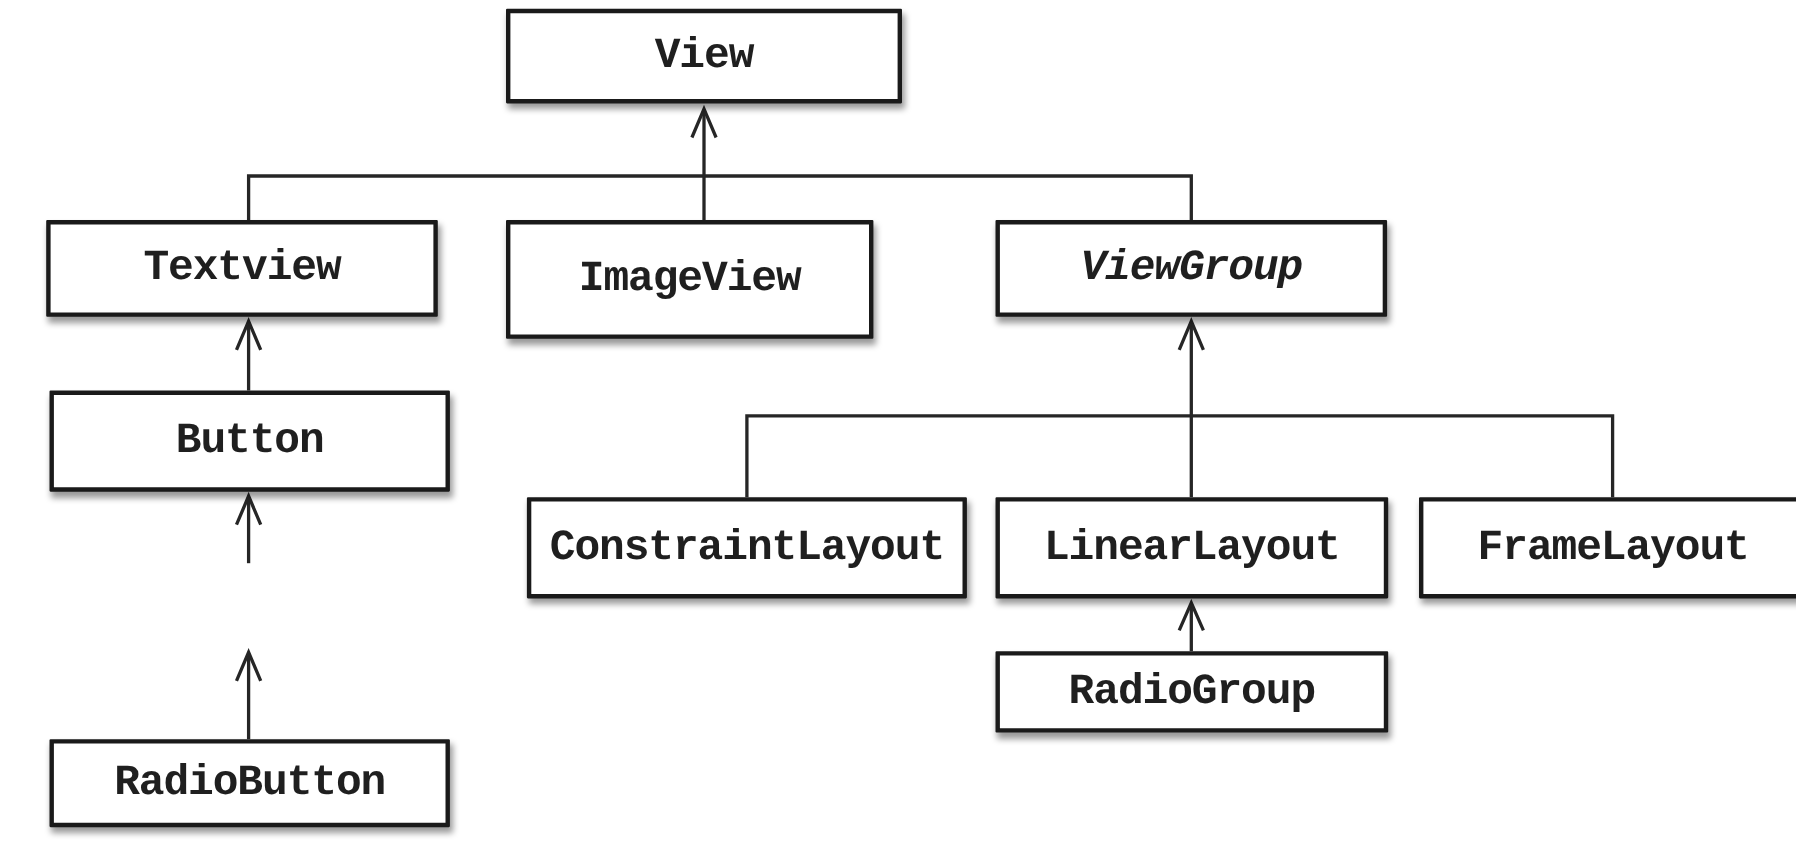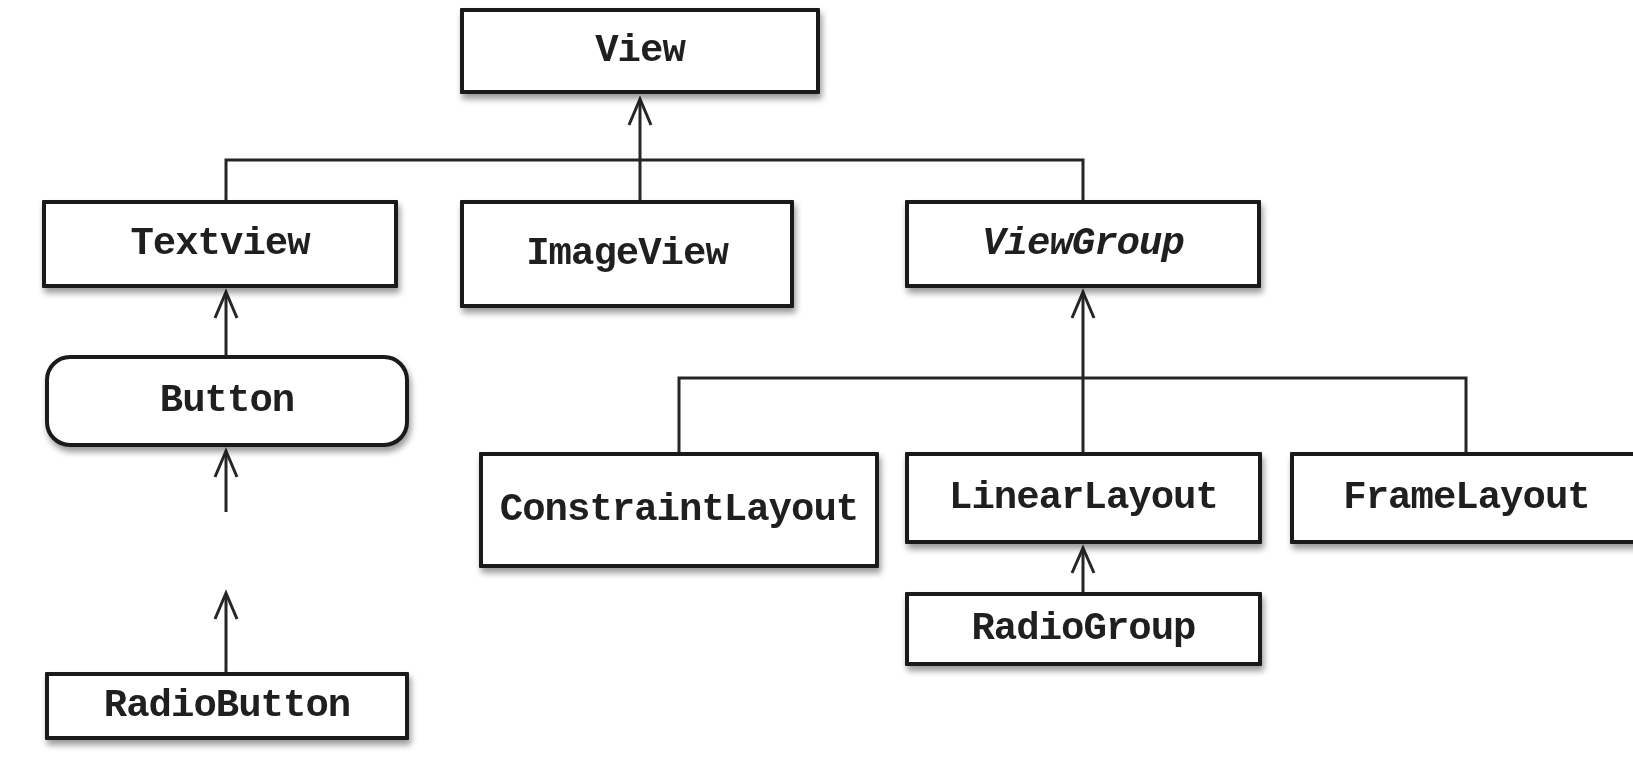--- a/index.html
+++ b/index.html
@@ -69,26 +69,26 @@
   </svg>
 
   <div class="node" style="left:440px; top:8px; width:360px; height:86px;">View</div>
 
   <div class="node" style="left:22px; top:200px; width:356px; height:88px;">Textview</div>
 
   <div class="node" style="left:440px; top:200px; width:334px; height:108px;">ImageView</div>
 
   <div class="node" style="left:885px; top:200px; width:356px; height:88px;font-style:italic;">ViewGroup</div>
 
-  <div class="node" style="left:25px; top:355px; width:364px; height:92px;border-radius:25px;">Button</div>
+  <div class="node" style="left:25px; top:355px; width:364px; height:92px;">Button</div>
 
-  <div class="node" style="left:459px; top:452px; width:400px; height:116px;">ConstraintLayout</div>
+  <div class="node" style="left:459px; top:452px; width:400px; height:92px;">ConstraintLayout</div>
 
   <div class="node" style="left:885px; top:452px; width:357px; height:92px;">LinearLayout</div>
 
   <div class="node" style="left:1270px; top:452px; width:353px; height:92px;">FrameLayout</div>
 
 
   <div class="node" style="left:885px; top:592px; width:357px; height:74px;">RadioGroup</div>
 
-  <div class="node" style="left:25px; top:672px; width:364px; height:68px;">RadioButton</div>
+  <div class="node" style="left:25px; top:672px; width:364px; height:80px;">RadioButton</div>
 
 </div>
 
 </body></html>

